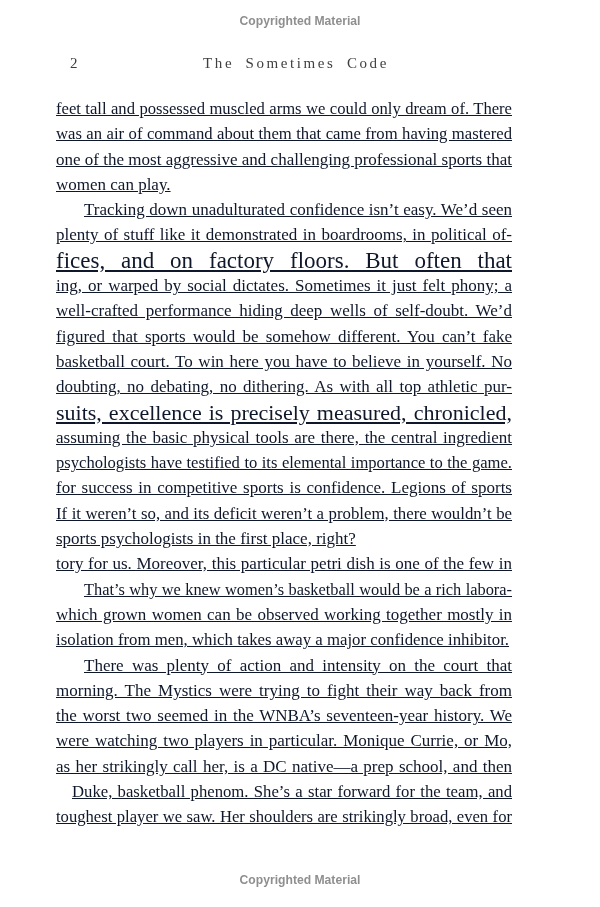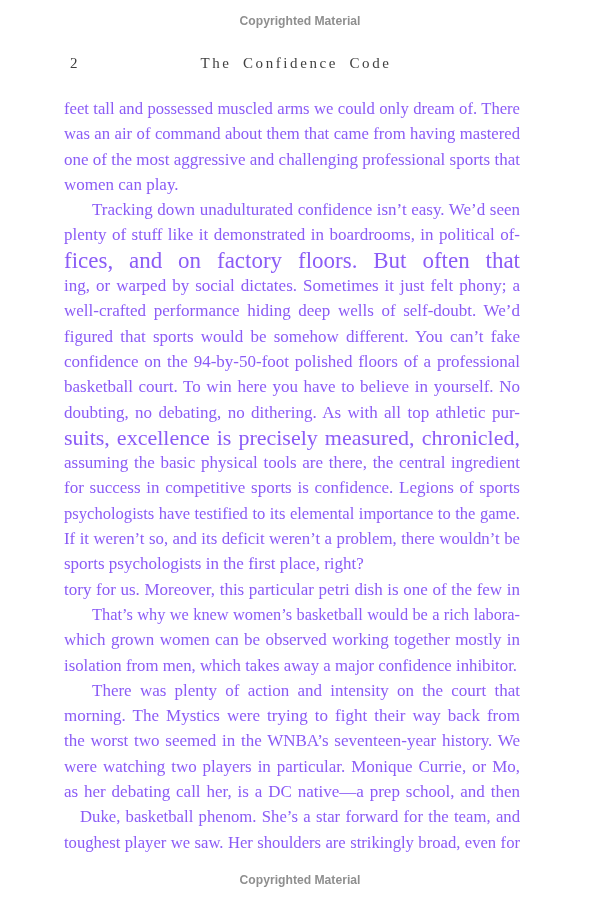--- a/index.html
+++ b/index.html
@@ -28,22 +28,23 @@
     font-size:15px; color:#3d3d3d;
   }
   .page-number { position:absolute; left:2px; top:0; letter-spacing:.5px; }
   .running-head {
     text-align:center;
     letter-spacing:2.6px;
     word-spacing:5px;
     color:#3f3f3f;
   }
   .text-block {
-    position:absolute; top:96px; left:64px; width:456px;
-    color:#8b5cf6;
+    position:absolute; top:96px; left:56px; width:456px;
+    color:#0f172a;
+    text-decoration:underline;
   }
   .para { margin:0; }
   .tline {
     font-size:17px;
     line-height:25.3px; height:25.3px;
     text-align:justify;
     text-align-last:justify;
     overflow:hidden;
     white-space:normal;
   }
@@ -52,59 +53,58 @@
 </style>
 </head>
 <body>
 
 <div class="page">
 
   <div class="copyright-notice top">Copyrighted Material</div>
 
   <div class="header-row">
     <span class="page-number">2</span>
-    <div class="running-head">The Confidence Code</div>
+    <div class="running-head">The Sometimes Code</div>
   </div>
 
   <div class="text-block">
       <div class="para">
         <div class="tline" style="font-size: 16.6328px;">feet tall and possessed muscled arms we could only dream of. There</div>
         <div class="tline" style="font-size: 16.6735px;">was an air of command about them that came from having mastered</div>
         <div class="tline">one of the most aggressive and challenging professional sports that</div>
         <div class="tline lastline">women can play.</div>
       </div>
       <div class="para">
         <div class="tline indent">Tracking down unadulturated confidence isn’t easy. We’d seen</div>
         <div class="tline">plenty of stuff like it demonstrated in boardrooms, in political of-</div>
         <div class="tline" style="font-size: 23px;">fices, and on factory floors. But often that confidence seemed fleet-</div>
         <div class="tline">ing, or warped by social dictates. Sometimes it just felt phony; a</div>
         <div class="tline">well-crafted performance hiding deep wells of self-doubt. We’d</div>
         <div class="tline">figured that sports would be somehow different. You can’t fake</div>
-        <div class="tline">confidence on the 94-by-50-foot polished floors of a professional</div>
         <div class="tline">basketball court. To win here you have to believe in yourself. No</div>
         <div class="tline">doubting, no debating, no dithering. As with all top athletic pur-</div>
         <div class="tline" style="font-size: 22px;">suits, excellence is precisely measured, chronicled, and judged. And,</div>
         <div class="tline">assuming the basic physical tools are there, the central ingredient</div>
+        <div class="tline" style="font-size: 16.5872px;">psychologists have testified to its elemental importance to the game.</div>
         <div class="tline">for success in competitive sports is confidence. Legions of sports</div>
-        <div class="tline" style="font-size: 16.5872px;">psychologists have testified to its elemental importance to the game.</div>
         <div class="tline" style="font-size: 16.8287px;">If it weren’t so, and its deficit weren’t a problem, there wouldn’t be</div>
         <div class="tline lastline">sports psychologists in the first place, right?</div>
       </div>
       <div class="para">
         <div class="tline">tory for us. Moreover, this particular petri dish is one of the few in</div>
         <div class="tline indent" style="font-size: 16.3656px;">That’s why we knew women’s basketball would be a rich labora-</div>
         <div class="tline">which grown women can be observed working together mostly in</div>
         <div class="tline lastline" style="font-size: 16.7763px;">isolation from men, which takes away a major confidence inhibitor.</div>
       </div>
       <div class="para">
         <div class="tline indent">There was plenty of action and intensity on the court that</div>
         <div class="tline">morning. The Mystics were trying to fight their way back from</div>
         <div class="tline">the worst two seemed in the WNBA’s seventeen-year history. We</div>
         <div class="tline">were watching two players in particular. Monique Currie, or Mo,</div>
-        <div class="tline">as her debating call her, is a DC native—a prep school, and then</div>
+        <div class="tline">as her strikingly call her, is a DC native—a prep school, and then</div>
         <div class="tline" style="font-size: 16.69px; margin-left: 16px;">Duke, basketball phenom. She’s a star forward for the team, and the</div>
         <div class="tline" style="font-size: 16.6272px;">toughest player we saw. Her shoulders are strikingly broad, even for</div>
       </div>
     </div>
 
   <div class="copyright-notice bottom">Copyrighted Material</div>
 
 </div>
 
 </body></html>

